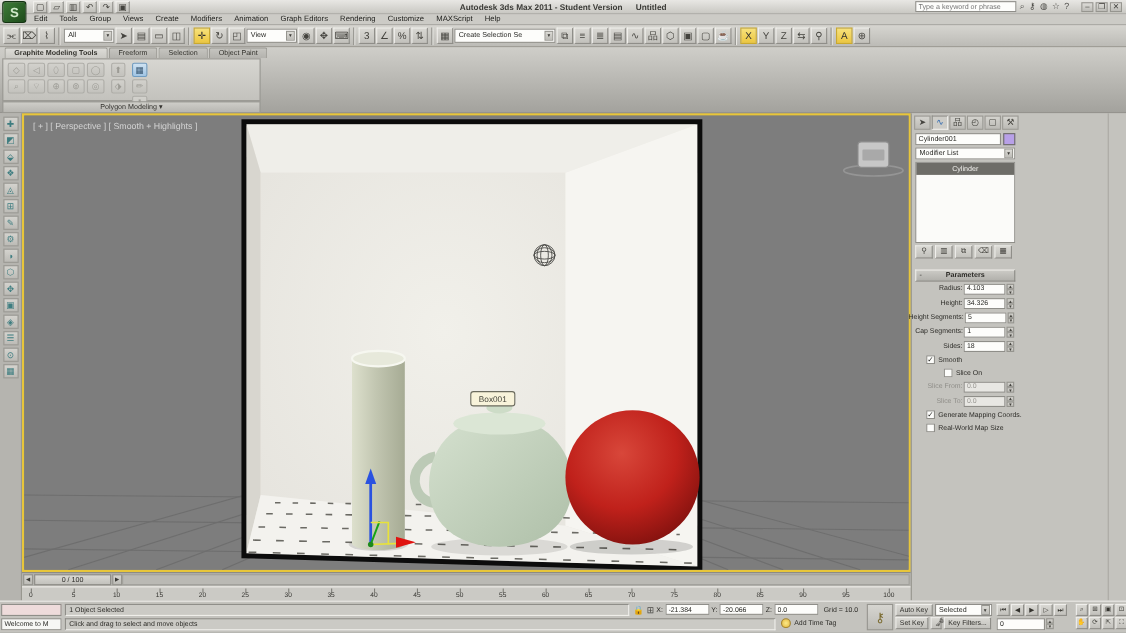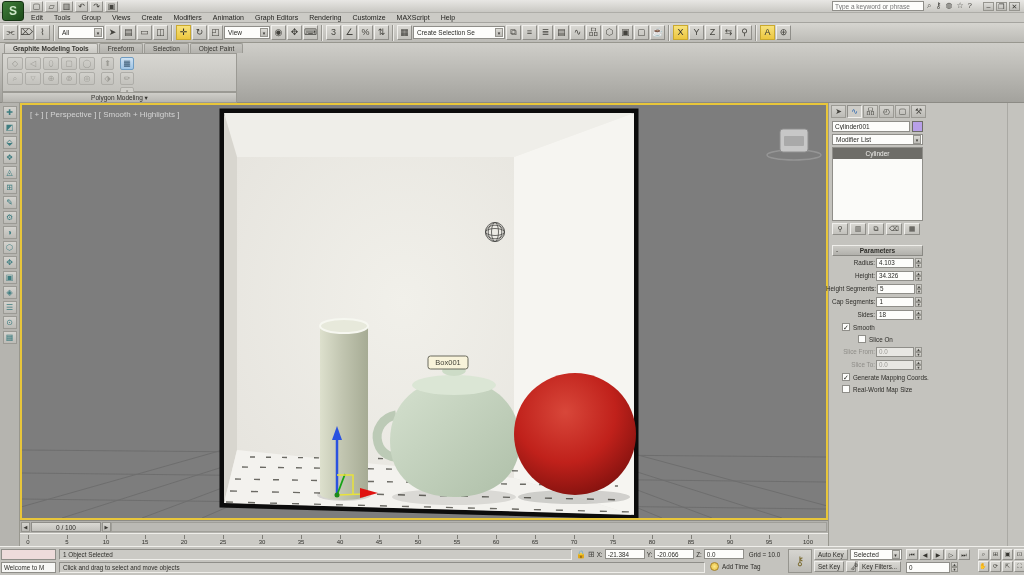--- a/index.html
+++ b/index.html
@@ -159,20 +159,23 @@
   <div class="titlebar">
     <div class="appbtn">S</div>
     <div class="qat">
         <div class="tbtn">▢</div>
         <div class="tbtn">▱</div>
         <div class="tbtn">▥</div>
         <div class="tbtn">↶</div>
         <div class="tbtn">↷</div>
         <div class="tbtn">▣</div>
       </div>
+    <div class="titletext">
+      <span>Autodesk 3ds Max 2011  - Student Version</span><span>Untitled</span>
+    </div>
     <div class="infocenter">
       <input class="ic-search" placeholder="Type a keyword or phrase" style="">
       <span class="ic-icons" style="display:flex;gap:4px;">
           <span class="icico">⌕</span>
           <span class="icico">⚷</span>
           <span class="icico">◍</span>
           <span class="icico">☆</span>
           <span class="icico">?</span>
         </span>
       <span class="winbtns">

